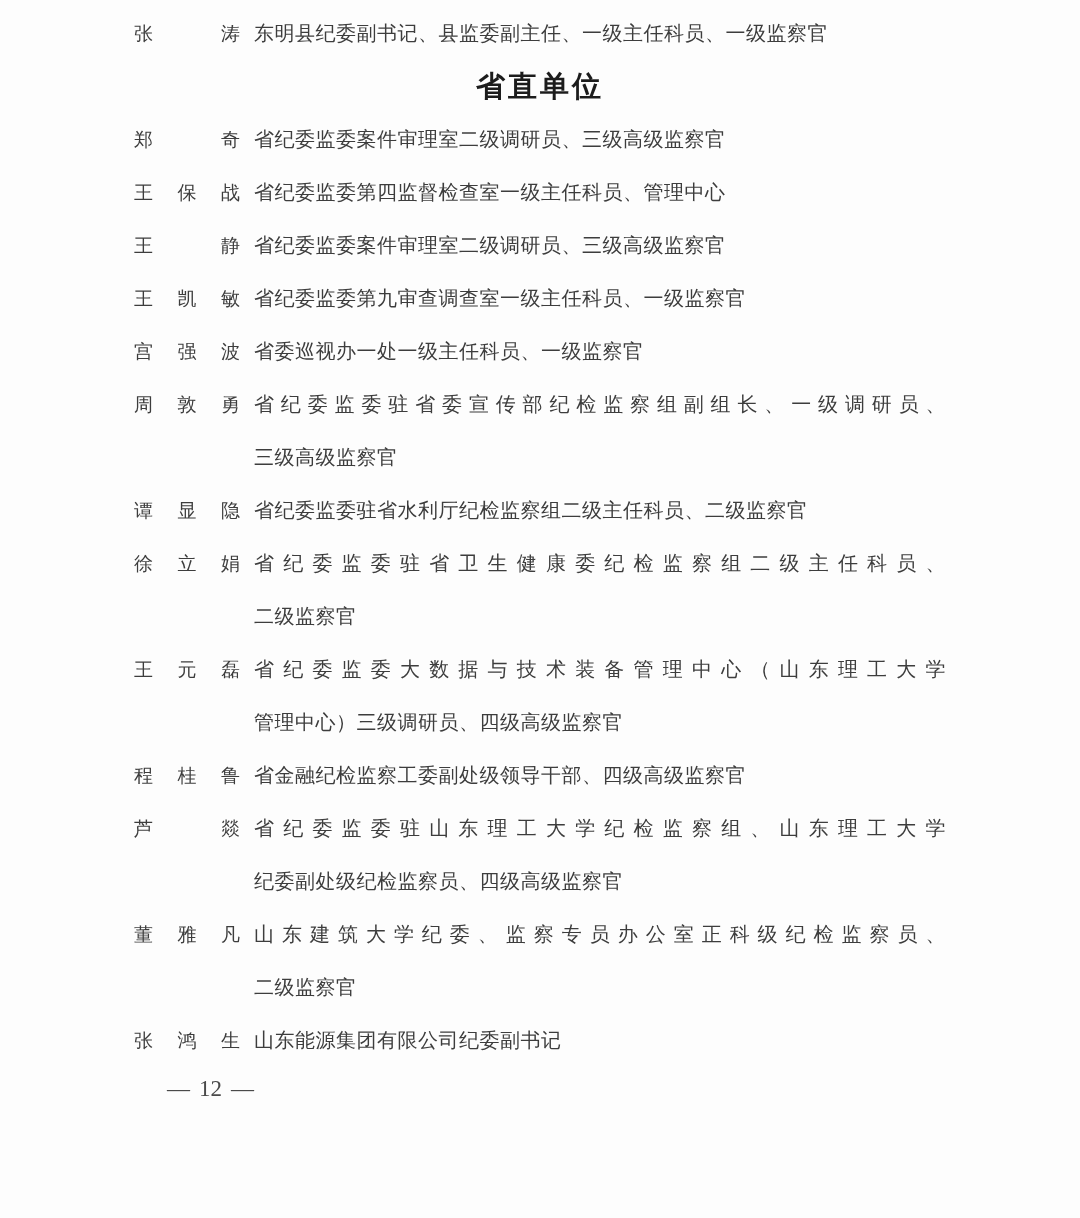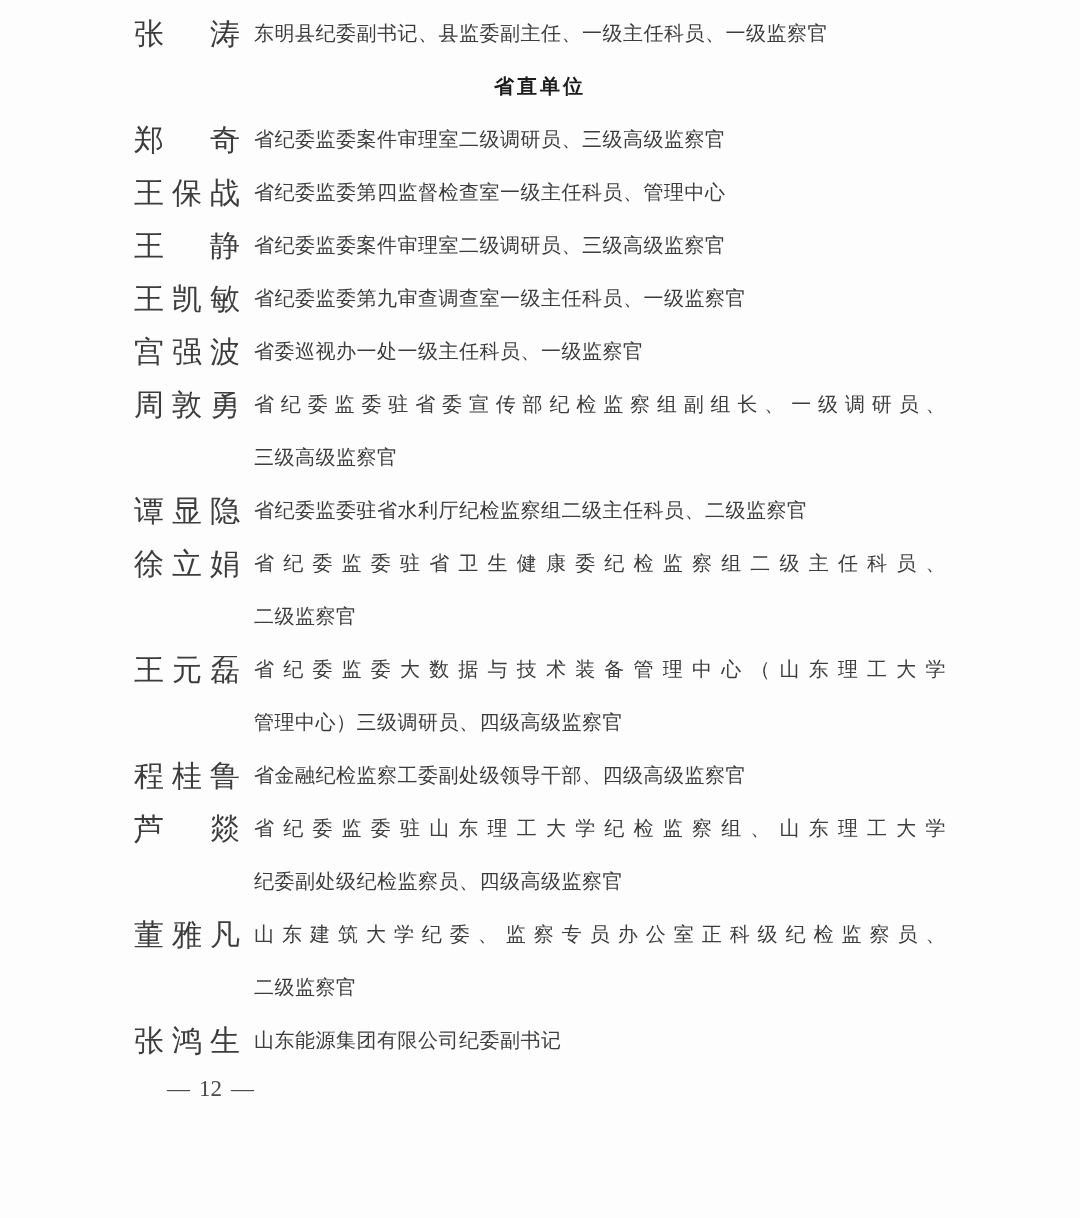--- a/index.html
+++ b/index.html
@@ -20,21 +20,21 @@
   }
   .rows { width: 1080px; }
   .entry {
     display: flex;
     align-items: flex-start;
   }
   .entry .name {
     width: 106px;
     margin-left: 134px;
     flex: 0 0 auto;
-    font-size: 30px;
+    font-size: 19px;
     line-height: 53px;
     text-align: justify;
     text-align-last: justify;
     letter-spacing: 0;
     white-space: nowrap;
   }
   .entry .lines {
     width: 692px;
     margin-left: 14px;
     flex: 0 0 auto;
@@ -47,21 +47,21 @@
   }
   .line.full {
     white-space: normal;
     text-align: justify;
     text-align-last: justify;
   }
   .heading {
     font-family: "Liberation Sans", "DejaVu Sans", sans-serif;
     font-weight: 700;
     color: #1c1c1c;
-    font-size: 20px;
+    font-size: 29px;
     line-height: 53px;
     text-align: center;
     width: 1080px;
     letter-spacing: 3px;
   }
   .footer {
     margin-top: 9px;
     margin-left: 167px;
     font-size: 23px;
     color: #4a4a4a;

